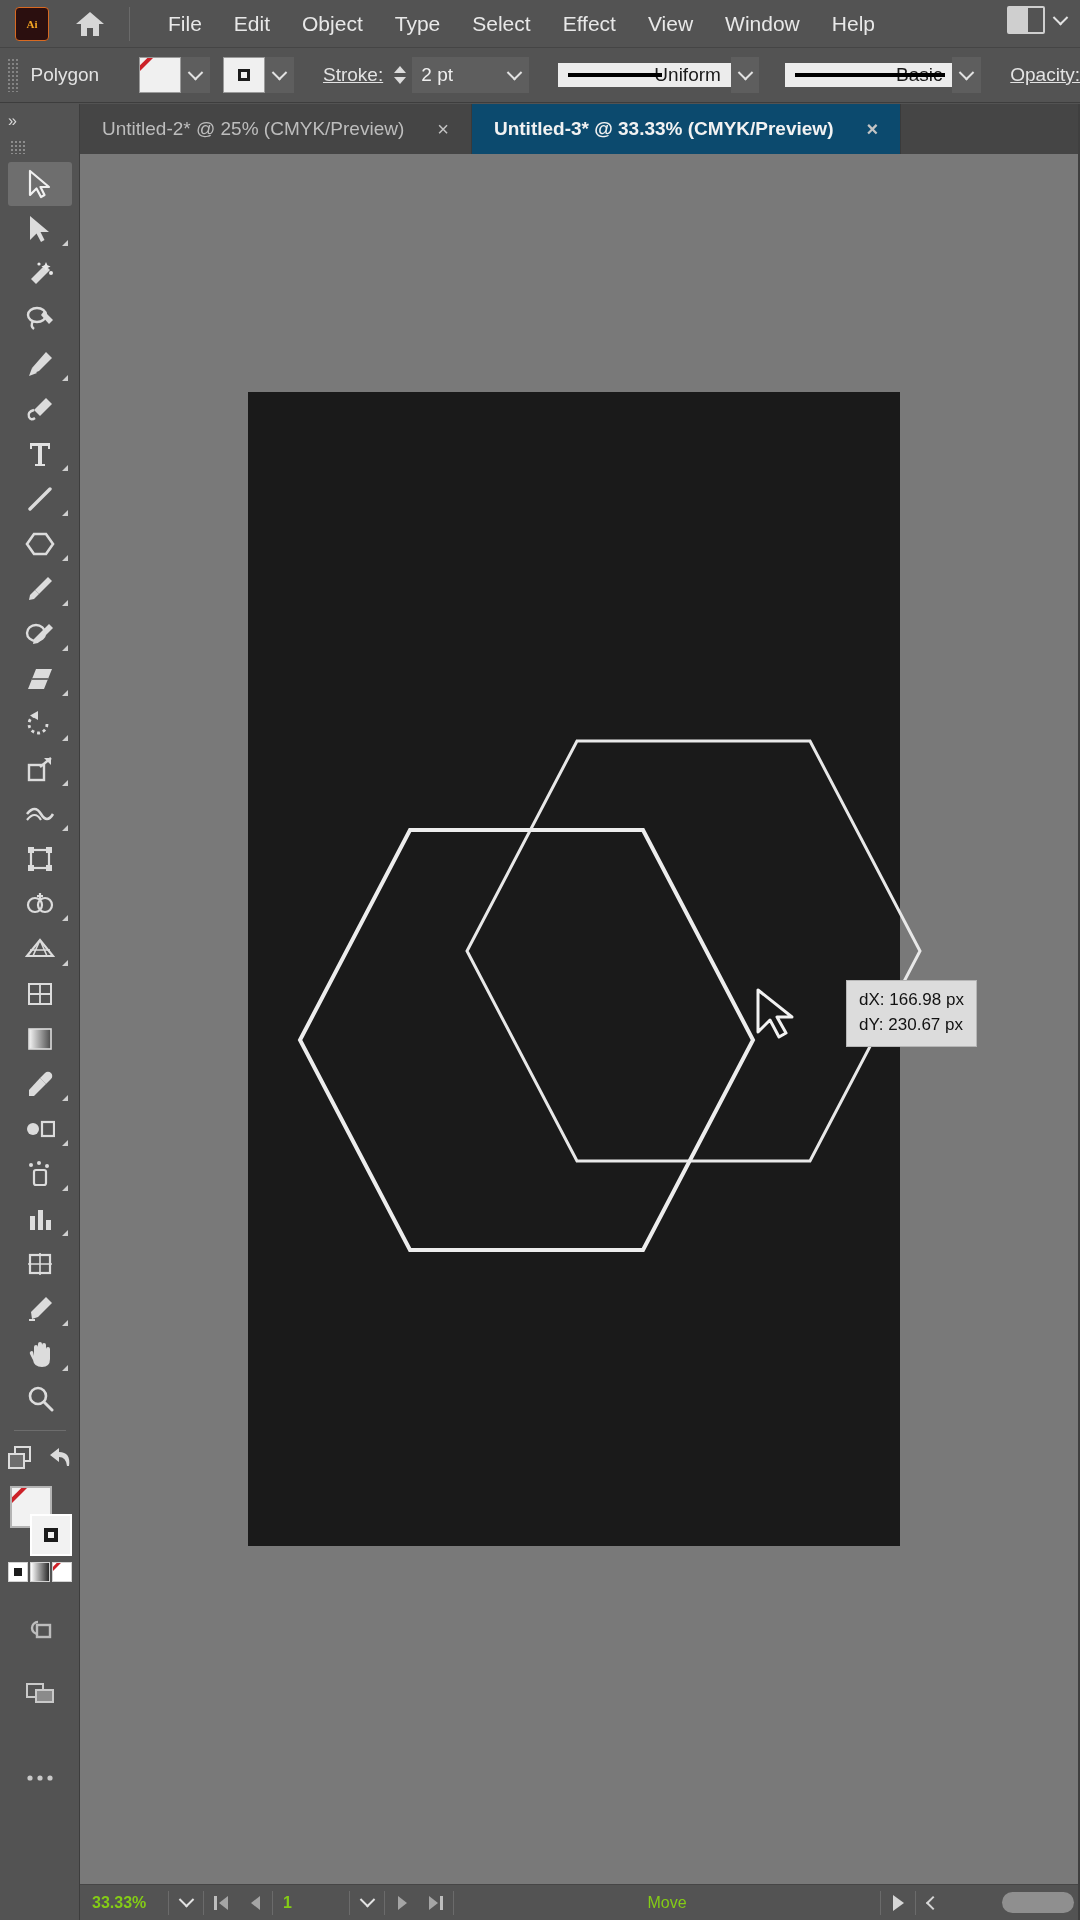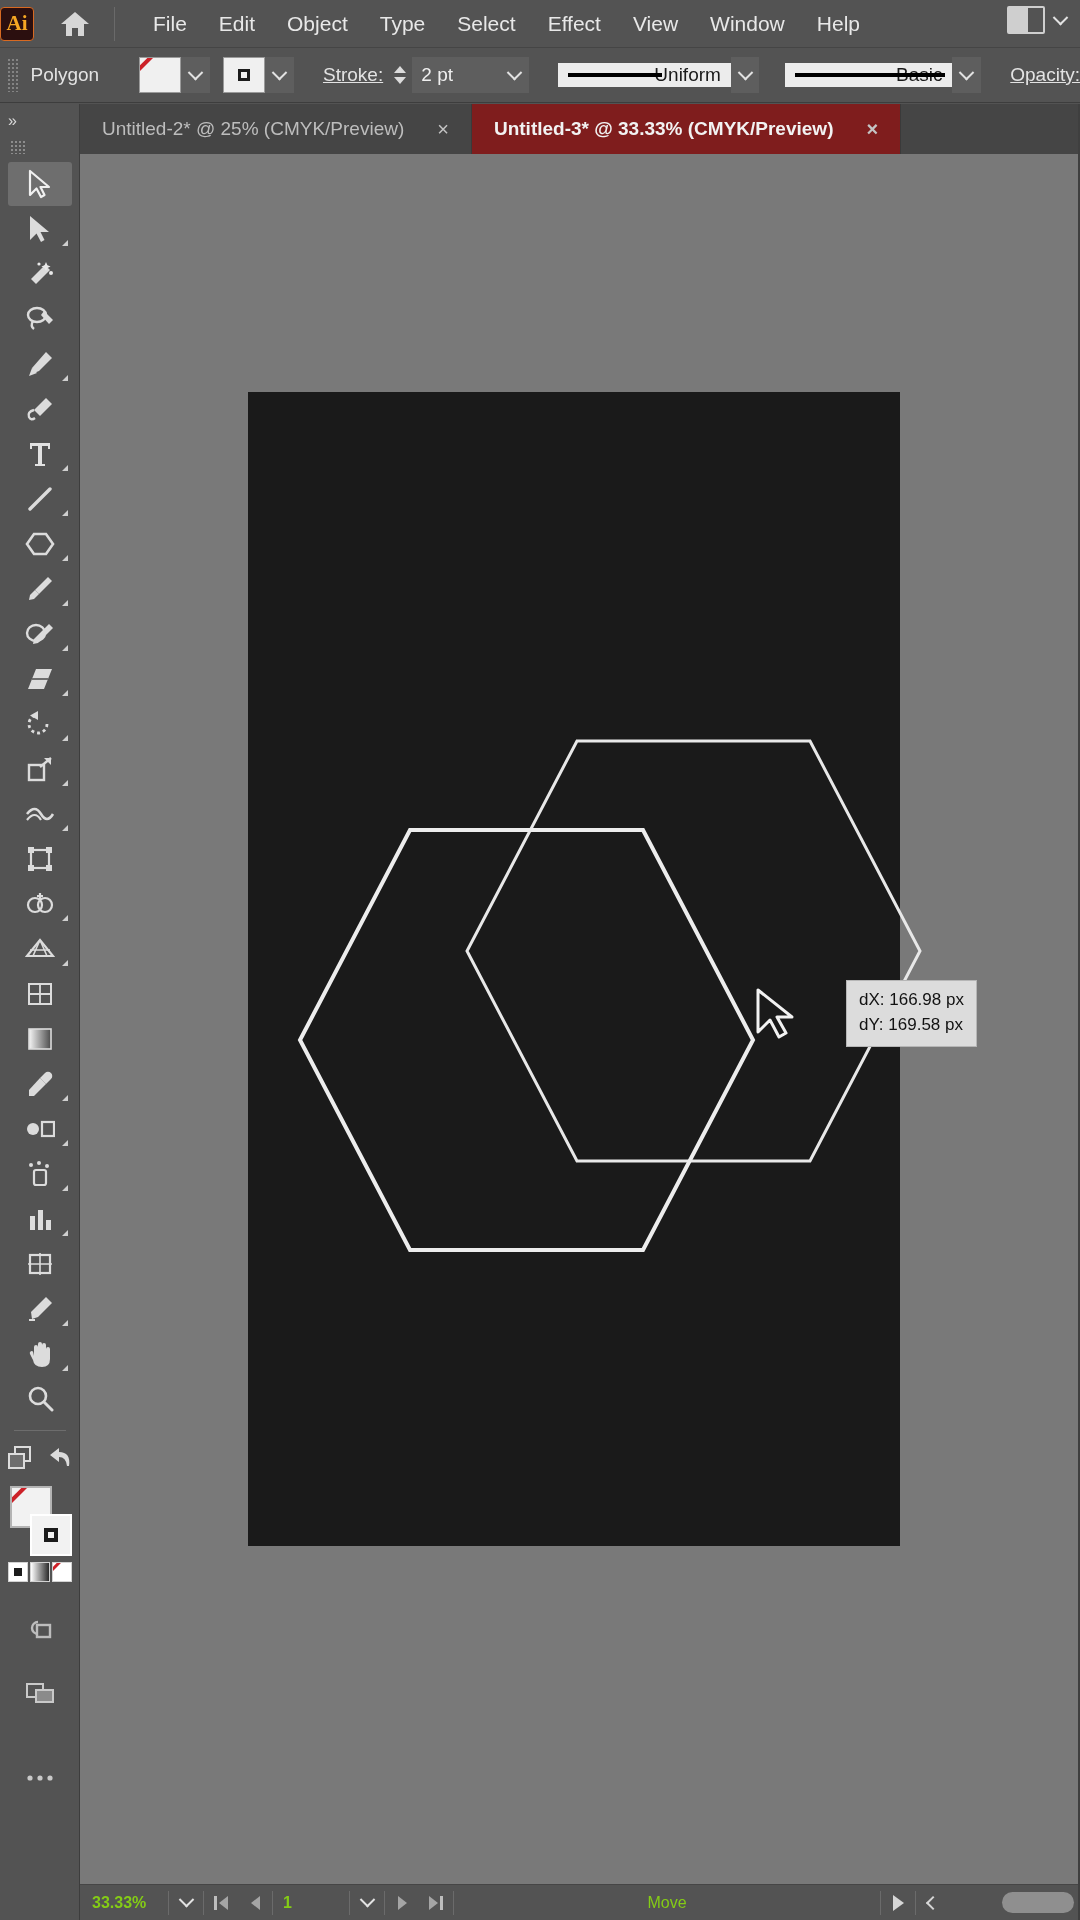--- a/index.html
+++ b/index.html
@@ -11,23 +11,23 @@
   }
   #app { position: relative; width: 1080px; height: 1920px; }
 
   
   .menubar {
     position: absolute; left: 0; top: 0; width: 1080px; height: 47px;
     background: #535353;
     display: flex; align-items: center;
   }
   .ai-logo {
-    width: 34px; height: 34px; 
+    width: 34px; height: 34px; margin-left: 15px;
     background: #2b0f0f; border: 1px solid #d86a22; border-radius: 4px;
-    color: #f5a623; font-size: 21px; font-weight: bold;
+    color: #f5a623; font-size: 11px; font-weight: bold;
     display: flex; align-items: center; justify-content: center;
     font-family: "Liberation Serif", serif;
   }
   .home-btn {
     width: 46px; height: 47px; margin-left: 18px;
     display: flex; align-items: center; justify-content: center;
   }
   .menubar-sep {
     width: 1px; height: 34px; background: #6a6a6a; margin-left: 16px;
   }
@@ -107,21 +107,21 @@
   
   .tabbar {
     position: absolute; left: 80px; top: 104px; width: 1000px; height: 50px;
     background: #454545; display: flex; align-items: stretch;
   }
   .doc-tab {
     display: flex; align-items: center; gap: 33px;
     padding: 0 22px; font-size: 19px; color: #bdbdbd;
     border-right: 1px solid #3a3a3a; white-space: nowrap;
   }
-  .doc-tab.active { background: #7f1d1d; color: #f2f2f2; font-weight: bold; }
+  .doc-tab.active { background: #0c4a6e; color: #f2f2f2; font-weight: bold; }
   .tab-close { font-size: 20px; color: #c4c4c4; line-height: 1; }
 
   
   .toolbar {
     position: absolute; left: 0; top: 104px; width: 80px; height: 1816px;
     background: #535353; border-right: 1px solid #3d3d3d;
   }
   .tb-collapse { height: 34px; display:flex; align-items:center; padding-left:8px;
     color:#d8d8d8; font-size:16px; letter-spacing:-2px; }
   .tb-grip { width: 16px; height: 14px; margin: 2px 0 8px 10px;
@@ -559,21 +559,21 @@
 
       <polygon points="330,676 563,676 673,886 563,1096 330,1096 220,886" fill="none" stroke="#ededed" stroke-width="4"></polygon>
 
       <g>
         <path d="M678,836 L678,878 L690,866 L699,883 L706,879 L697,863 L712,863 Z" fill="#1a1a1a" stroke="#f2f2f2" stroke-width="3" stroke-linejoin="round"></path>
       </g>
     </svg>
 
     <div class="measure-tip">
       <div>dX: 166.98 px</div>
-      <div>dY: 169.58 px</div>
+      <div>dY: 230.67 px</div>
     </div>
   </div>
 
   <div class="statusbar">
     <div class="sb-cell sb-zoom">33.33%</div>
     <div class="sb-sep"></div>
     <div class="sb-cell sb-btn">
         <span class="caret"></span>
       </div>
     <div class="sb-sep"></div>

